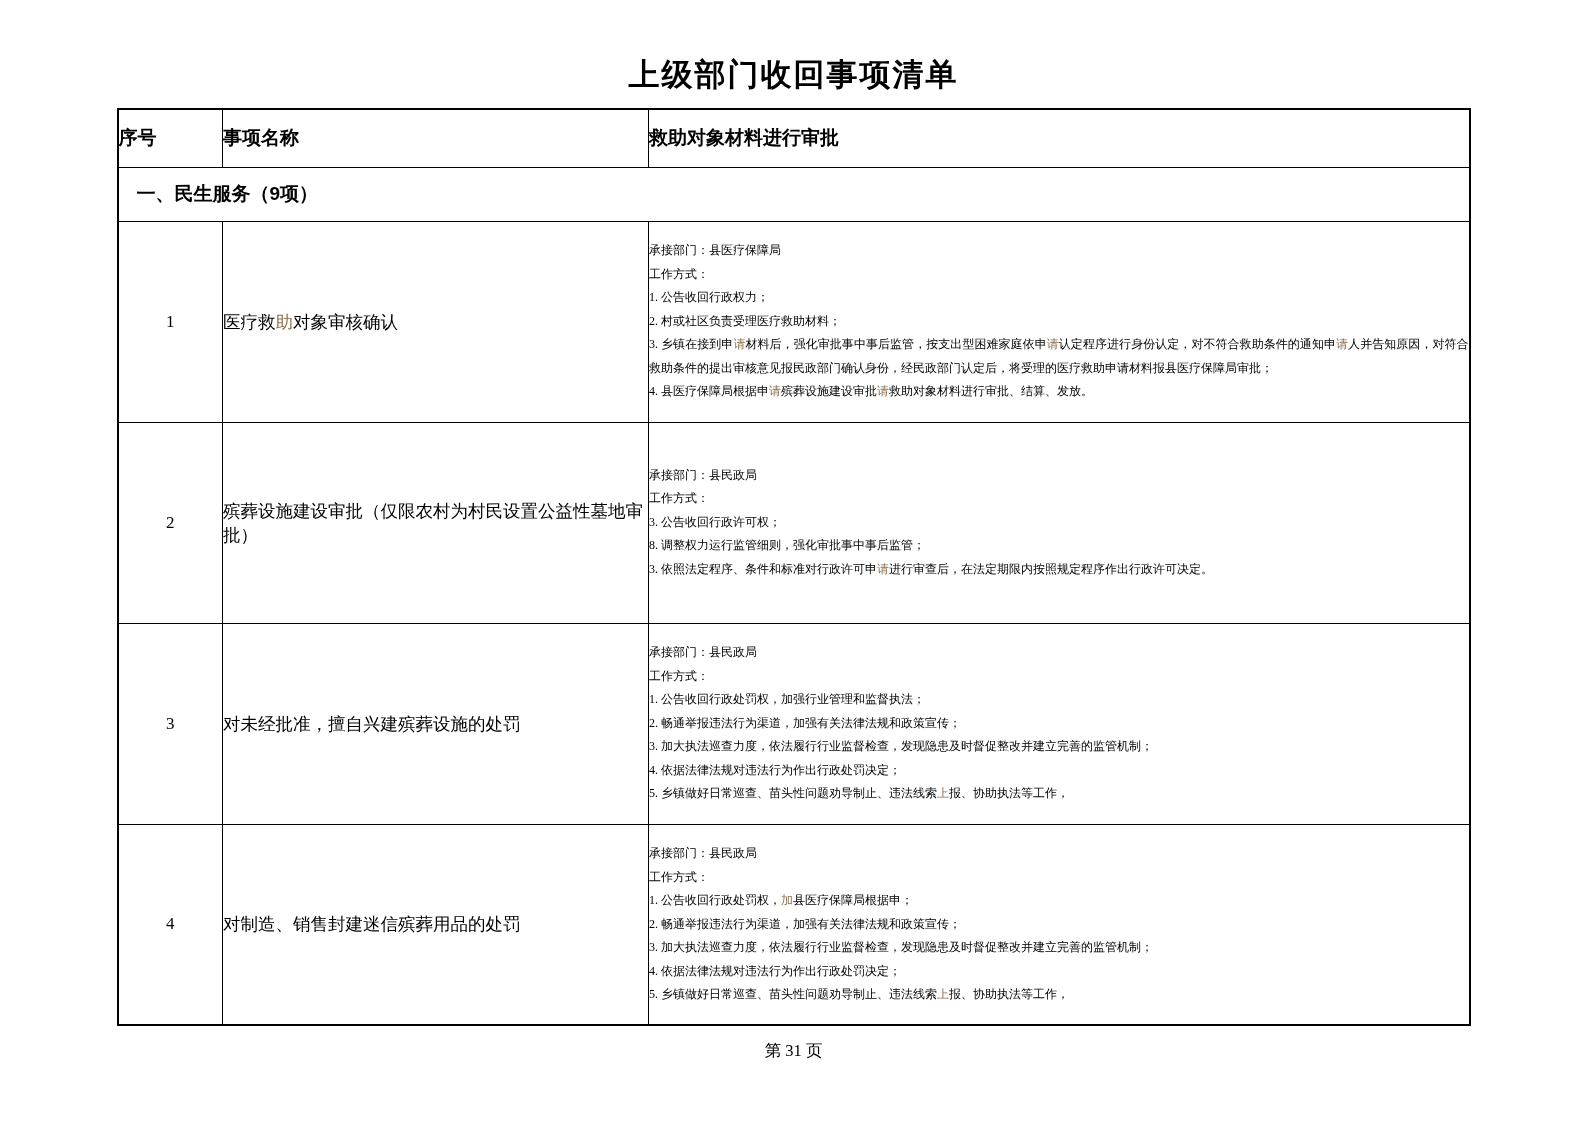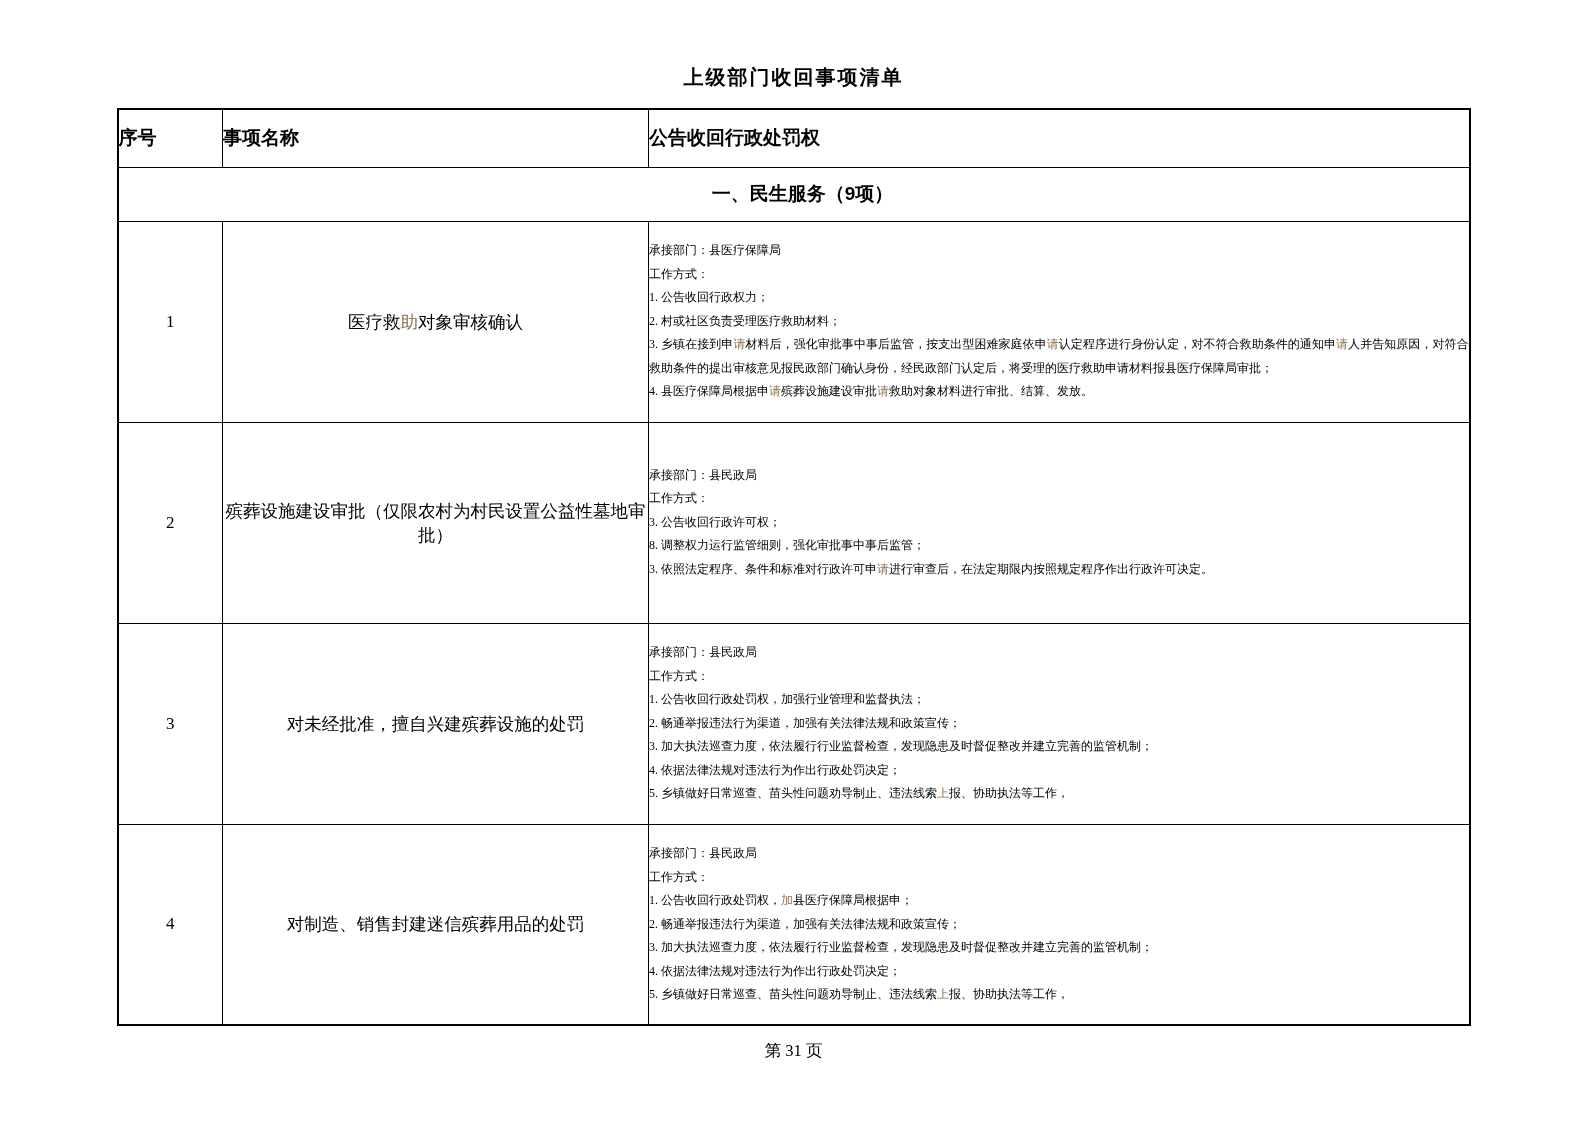--- a/index.html
+++ b/index.html
@@ -9,24 +9,25 @@
     font-family: "Liberation Serif", "DejaVu Serif", serif;
     color: #000;
     position: relative;
   }
   .page { width: 1587px; height: 1122px; position: relative; }
 
   .doc-title {
     margin: 0;
     padding-top: 56px;
     text-align: center;
-    font-size: 20px;
+    font-size: 31px;
     font-weight: bold;
     letter-spacing: 2px;
     line-height: 42px;
+    font-family: Liberation Mono, monospace;
   }
 
   table.items-table {
     border-collapse: collapse;
     table-layout: fixed;
     width: 1352px;
     margin: 10px auto 0 auto;
     border: 2px solid #000;
   }
   table.items-table th,
@@ -42,34 +43,34 @@
     font-weight: bold;
     text-align: left;
     vertical-align: middle;
   }
 
   tr.section-row td {
     height: 54px;
     font-family: "Liberation Sans", "DejaVu Sans", sans-serif;
     font-size: 19px;
     font-weight: bold;
-    text-align: center;
+    text-align: left;
     vertical-align: middle;
     padding-left: 18px;
   }
 
   tr.data-row td { height: 201px; }
 
   td.cell-no {
     text-align: center;
     vertical-align: middle;
     font-size: 17px;
   }
   td.cell-name {
-    text-align: center;
+    text-align: left;
     vertical-align: middle;
     padding: 4px 5px;
     font-size: 17.5px;
     line-height: 24px;
     margin-left: 48px;
   }
   td.cell-detail {
     vertical-align: middle;
     padding: 6px 5px 6px 5px;
     font-size: 12px;
@@ -97,21 +98,21 @@
   <table class="items-table">
     <colgroup>
       <col style="width:105px">
       <col style="width:426px">
       <col style="width:821px">
     </colgroup>
     <thead>
       <tr>
         <th>序号</th>
         <th>事项名称</th>
-        <th>公告收回行政处罚权</th>
+        <th>救助对象材料进行审批</th>
       </tr>
     </thead>
     <tbody>
       <tr class="section-row">
         <td colspan="3">一、民生服务（9项）</td>
       </tr>
 
     <tr class="data-row">
           <td class="cell-no">1</td>
           <td class="cell-name"><span>医疗救</span><span class="hl">助</span><span>对象审核确认</span></td>

